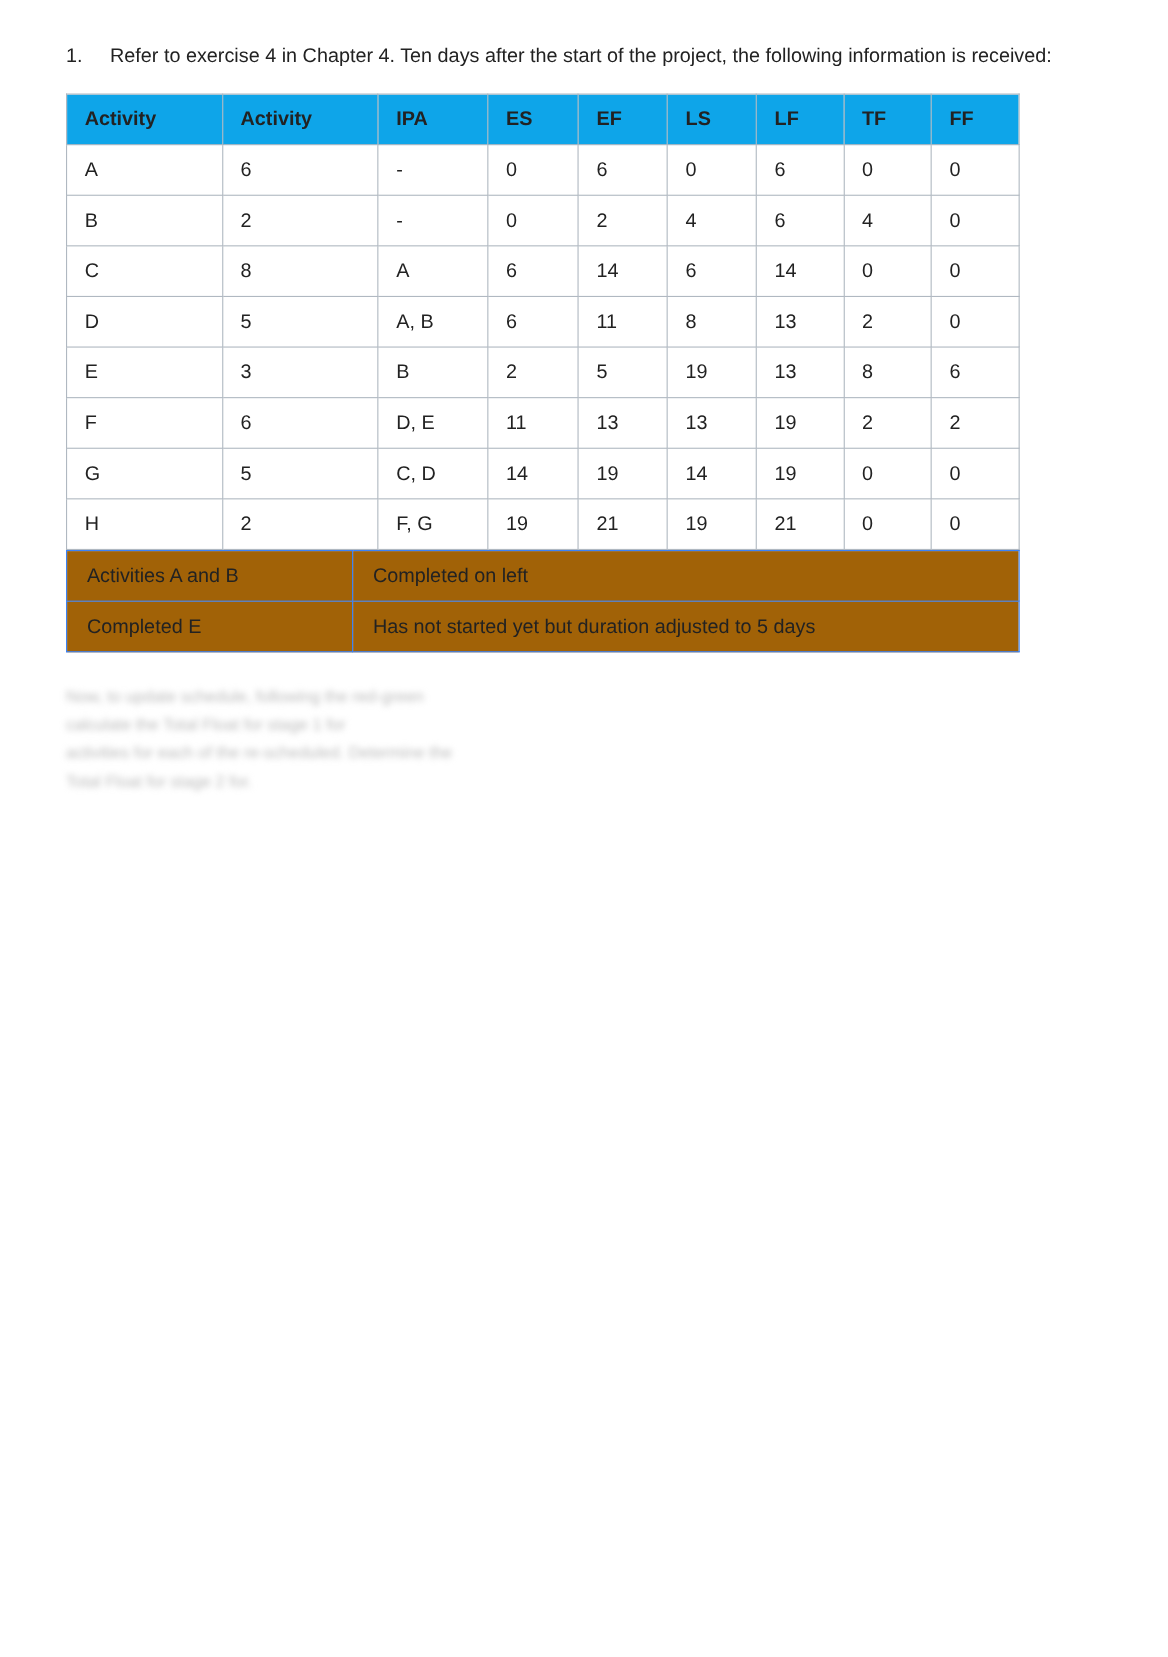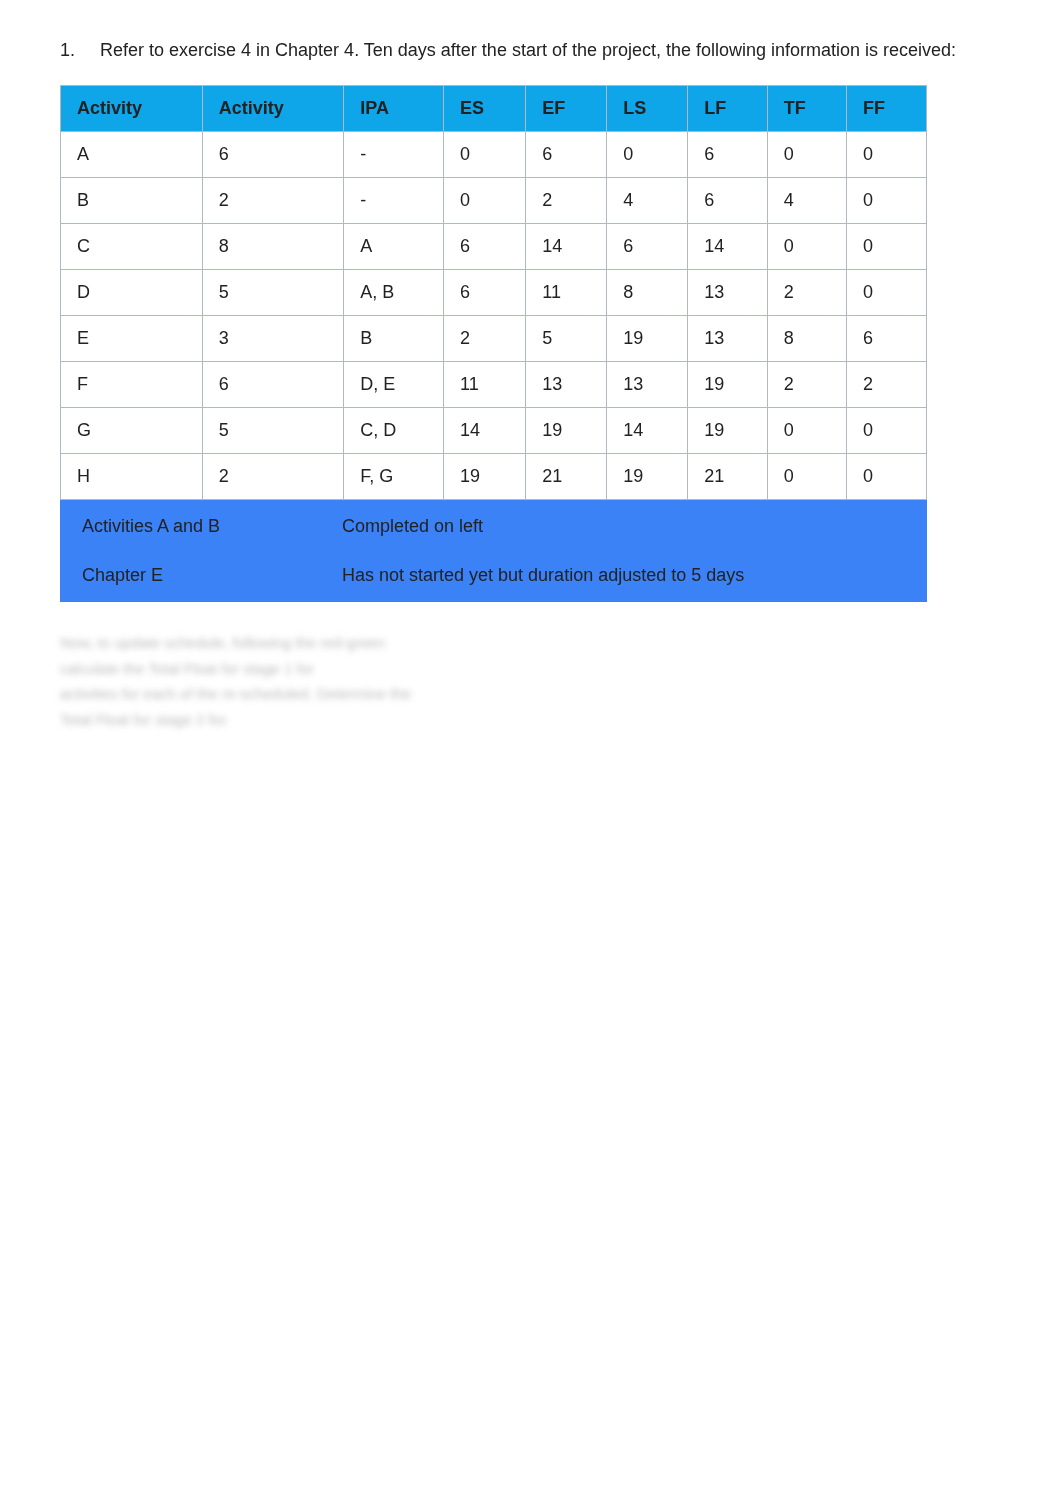--- a/index.html
+++ b/index.html
@@ -39,24 +39,24 @@
     thead th {
       background: #0ea5e9;
       font-weight: bold;
     }
     .status-table {
       border-collapse: collapse;
       width: 92%;
       margin-top: 0;
     }
     .status-table td {
-      border: 4px solid #3b82f6;
+      border: 1px solid #3b82f6;
       padding: 12px 18px;
       font-size: 18px;
-      background: #3b82f6;
+      background: #a16207;
     }
     .status-table td:first-child {
       width: 260px;
     }
     .blurred-text {
       color: #bbb;
       margin-top: 28px;
       font-size: 15px;
       line-height: 1.7;
       filter: blur(3px);
@@ -178,21 +178,21 @@
     </tbody>
 </table>
 
 <table class="status-table">
   <tbody id="status-body">
   <tr>
         <td>Activities A and B</td>
         <td>Completed on left</td>
       </tr>
       <tr>
-        <td>Chapter E</td>
+        <td>Completed E</td>
         <td>Has not started yet but duration adjusted to 5 days</td>
       </tr>
     </tbody>
 </table>
 
 <div class="blurred-text" id="blurred-section">
     <p>Now, to update schedule, following the red-green</p>
     <p>calculate the Total Float for stage 1 for</p>
     <p>activities for each of the re-scheduled. Determine the</p>
     <p>Total Float for stage 2 for.</p>

